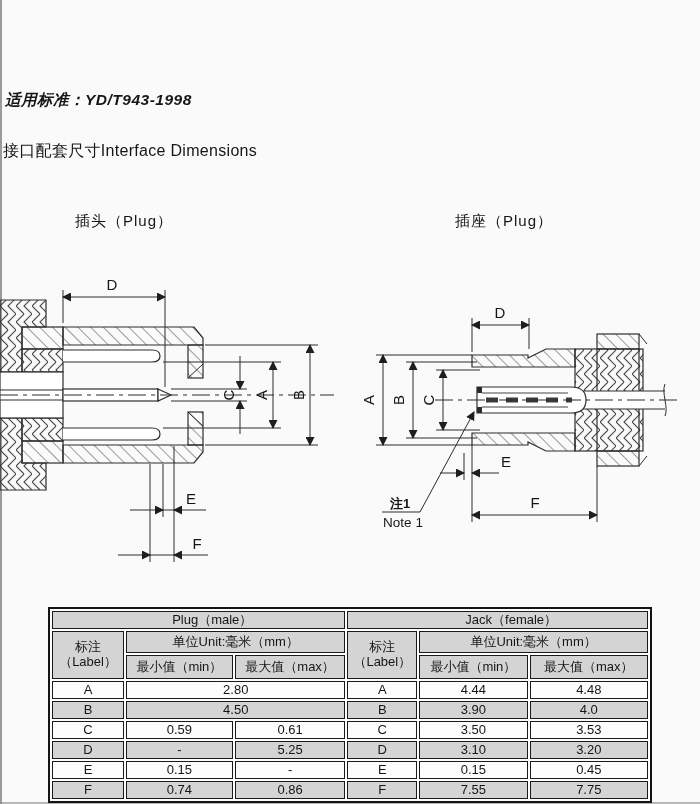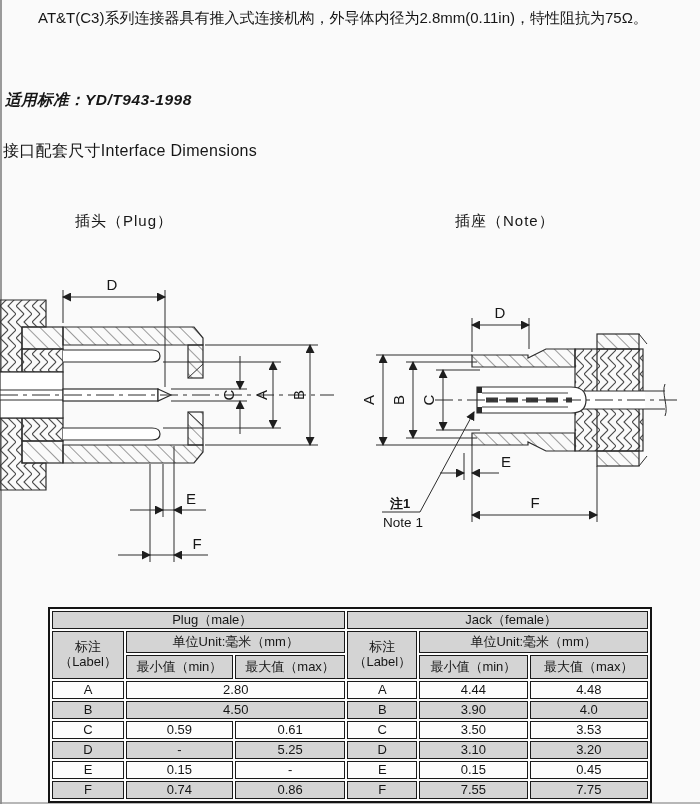--- a/index.html
+++ b/index.html
@@ -46,31 +46,30 @@
   th.labelcell{height:auto;}
   svg text{font-family:"Liberation Sans","DejaVu Sans",sans-serif;}
 </style>
 </head>
 <body>
 
 <div class="edge-left"></div>
 <div class="edge-bottom"></div>
 
 <div class="intro">
-  <div class="l1">AT&amp;T(C3)系列连接器具有推入式连接机构，外导体内径为2.8mm(0.11in)，特性阻抗为75Ω。</div>
 </div>
 
 <div class="standard">适用标准：YD/T943-1998</div>
 
 <div class="section-title">
   <span>接口配套尺寸</span><span class="en">Interface Dimensions</span>
 </div>
 
 <div class="caption plug">插头（Plug）</div>
-<div class="caption jack">插座（Note）</div>
+<div class="caption jack">插座（Plug）</div>
 
 <svg class="diag plug" width="350" height="320" viewBox="0 0 350 320">
   <defs>
     <pattern id="h45A" width="9" height="9" patternUnits="userSpaceOnUse" patternTransform="rotate(-45)">
       <line x1="0" y1="0" x2="0" y2="9" stroke="#4a4a4a" stroke-width="1.1"></line>
     </pattern>
     <pattern id="chevA" width="16" height="16" patternUnits="userSpaceOnUse">
       <path d="M8,0 L0,8 L8,16 M16,0 L8,8 L16,16" fill="none" stroke="#4a4a4a" stroke-width="1.1"></path>
     </pattern>
     <marker id="arA" markerWidth="9" markerHeight="9" refX="8" refY="4.5" orient="auto-start-reverse" markerUnits="userSpaceOnUse">

